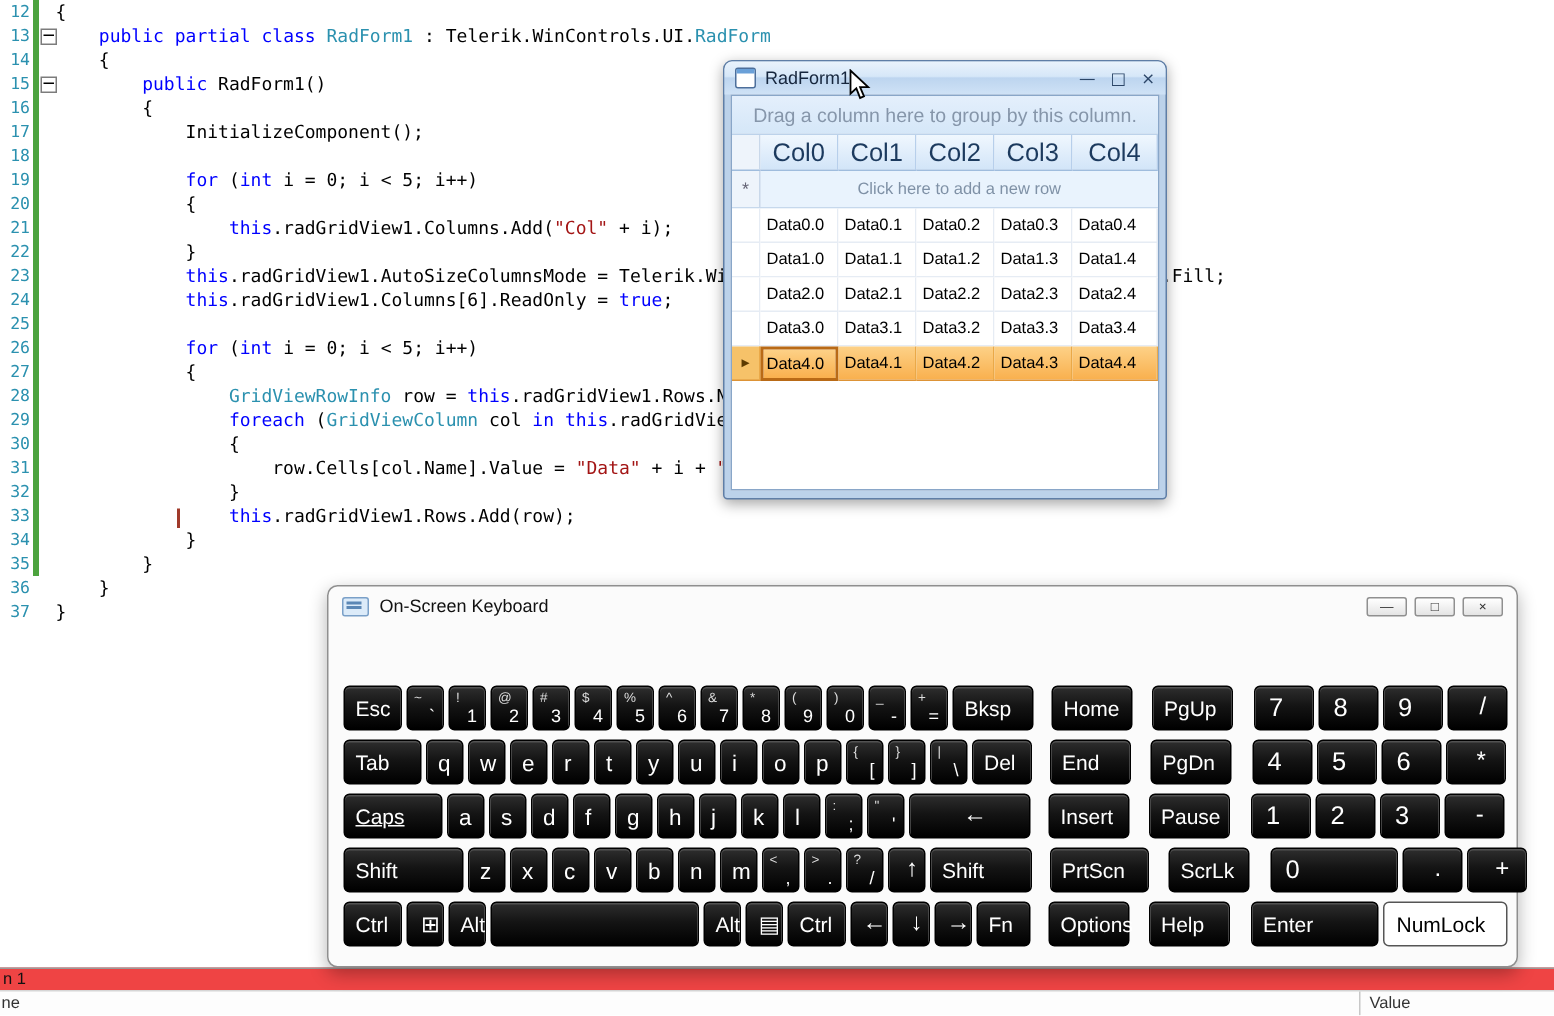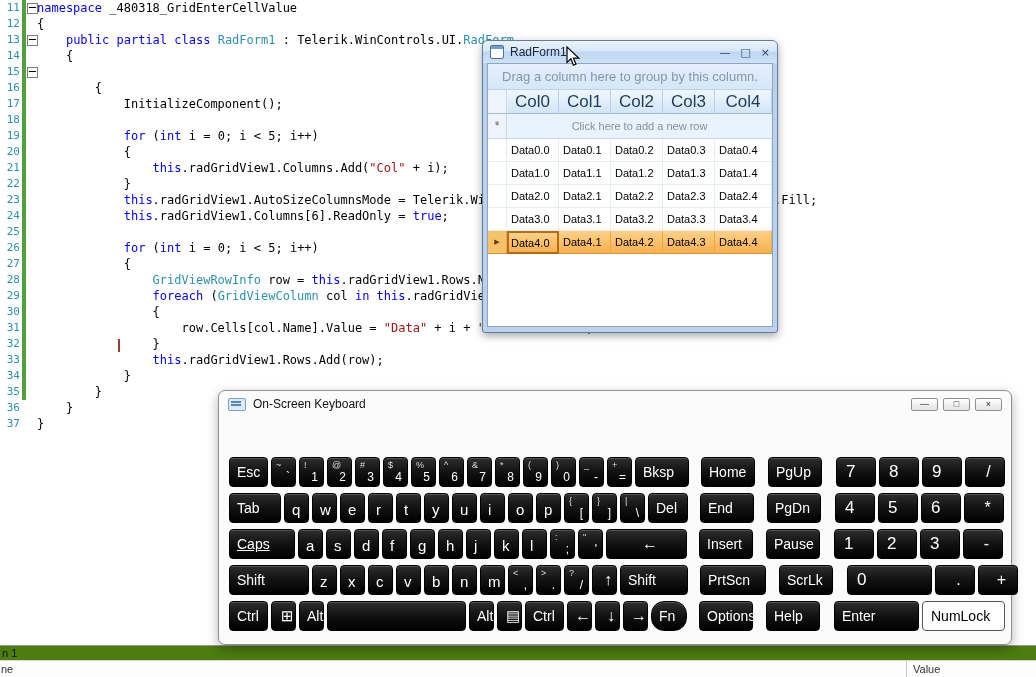--- a/index.html
+++ b/index.html
@@ -14,21 +14,21 @@
   .ed-chgbar{width:4px;height:16px;margin-left:1px;background:#4ca33e;}
   .ed-fold{width:10px;flex:0 0 auto;position:relative;}
   .ed-foldbox{position:absolute;left:0;top:3px;width:9px;height:9px;border:1px solid #7c7c7c;background:#fff;}
   .ed-foldbox::after{content:"";position:absolute;left:1px;right:1px;top:3px;border-top:1px solid #000;}
   .ed-code{white-space:pre;}
   .tk-k{color:#0000FF}.tk-t{color:#2B91AF}.tk-s{color:#A31515}.tk-p{color:#000}
   .caret{position:absolute;left:118px;top:339px;width:2px;height:13px;background:#a03a2a;}
 
   
   .bottom-panel{position:absolute;left:0;top:645px;width:1036px;height:32px;background:#fff;}
-  .bp-row1{height:14px;background:#4d7c0f;border-top:1px solid #9a9a9a;font-size:11px;color:#111;
+  .bp-row1{height:14px;background:#ef4444;border-top:1px solid #9a9a9a;font-size:11px;color:#111;
            display:flex;align-items:center;padding-left:2px;}
   .bp-row2{position:relative;height:16px;background:#fdfdfd;border-top:1px solid #d6d6d6;font-size:11px;color:#333;
            display:flex;align-items:center;}
   .bp-name{padding-left:1px;}
   .bp-sep{position:absolute;left:906px;top:0;bottom:0;width:1px;background:#c8c8c8;}
   .bp-value{position:absolute;left:913px;}
 
   
   .rf-window{position:absolute;left:482px;top:40px;width:296px;height:293px;background:#bcd2ea;
              border:1px solid #5f7ea6;border-radius:6px 6px 3px 3px;box-shadow:0 3px 9px rgba(0,0,0,.35);
@@ -94,25 +94,24 @@
   .osk-sp{flex:0 0 auto;}
 
   .cursor{position:absolute;left:566px;top:46px;z-index:60;}
 </style>
 </head>
 <body>
 
 <div id="stage">
 
   <div class="editor">
-      <div class="ed-line"><div class="ed-num">11</div><div class="ed-chg"><div class="ed-chgbar"></div></div><div class="ed-fold"><div class="ed-foldbox"></div></div><div class="ed-code"><span class="tk-k">namespace</span><span class="tk-p"> _480318_GridEnterCellValue</span></div></div>
       <div class="ed-line"><div class="ed-num">12</div><div class="ed-chg"><div class="ed-chgbar"></div></div><div class="ed-fold"></div><div class="ed-code"><span class="tk-p">{</span></div></div>
       <div class="ed-line"><div class="ed-num">13</div><div class="ed-chg"><div class="ed-chgbar"></div></div><div class="ed-fold"><div class="ed-foldbox"></div></div><div class="ed-code"><span class="tk-p">    </span><span class="tk-k">public</span><span class="tk-p"> </span><span class="tk-k">partial</span><span class="tk-p"> </span><span class="tk-k">class</span><span class="tk-p"> </span><span class="tk-t">RadForm1</span><span class="tk-p"> : Telerik.WinControls.UI.</span><span class="tk-t">RadForm</span></div></div>
       <div class="ed-line"><div class="ed-num">14</div><div class="ed-chg"><div class="ed-chgbar"></div></div><div class="ed-fold"></div><div class="ed-code"><span class="tk-p">    {</span></div></div>
-      <div class="ed-line"><div class="ed-num">15</div><div class="ed-chg"><div class="ed-chgbar"></div></div><div class="ed-fold"><div class="ed-foldbox"></div></div></div>
+      <div class="ed-line"><div class="ed-num">15</div><div class="ed-chg"><div class="ed-chgbar"></div></div><div class="ed-fold"><div class="ed-foldbox"></div></div><div class="ed-code"><span class="tk-p">        </span><span class="tk-k">public</span><span class="tk-p"> RadForm1()</span></div></div>
       <div class="ed-line"><div class="ed-num">16</div><div class="ed-chg"><div class="ed-chgbar"></div></div><div class="ed-fold"></div><div class="ed-code"><span class="tk-p">        {</span></div></div>
       <div class="ed-line"><div class="ed-num">17</div><div class="ed-chg"><div class="ed-chgbar"></div></div><div class="ed-fold"></div><div class="ed-code"><span class="tk-p">            InitializeComponent();</span></div></div>
       <div class="ed-line"><div class="ed-num">18</div><div class="ed-chg"><div class="ed-chgbar"></div></div><div class="ed-fold"></div><div class="ed-code"></div></div>
       <div class="ed-line"><div class="ed-num">19</div><div class="ed-chg"><div class="ed-chgbar"></div></div><div class="ed-fold"></div><div class="ed-code"><span class="tk-p">            </span><span class="tk-k">for</span><span class="tk-p"> (</span><span class="tk-k">int</span><span class="tk-p"> i = 0; i &lt; 5; i++)</span></div></div>
       <div class="ed-line"><div class="ed-num">20</div><div class="ed-chg"><div class="ed-chgbar"></div></div><div class="ed-fold"></div><div class="ed-code"><span class="tk-p">            {</span></div></div>
       <div class="ed-line"><div class="ed-num">21</div><div class="ed-chg"><div class="ed-chgbar"></div></div><div class="ed-fold"></div><div class="ed-code"><span class="tk-p">                </span><span class="tk-k">this</span><span class="tk-p">.radGridView1.Columns.Add(</span><span class="tk-s">"Col"</span><span class="tk-p"> + i);</span></div></div>
       <div class="ed-line"><div class="ed-num">22</div><div class="ed-chg"><div class="ed-chgbar"></div></div><div class="ed-fold"></div><div class="ed-code"><span class="tk-p">            }</span></div></div>
       <div class="ed-line"><div class="ed-num">23</div><div class="ed-chg"><div class="ed-chgbar"></div></div><div class="ed-fold"></div><div class="ed-code"><span class="tk-p">            </span><span class="tk-k">this</span><span class="tk-p">.radGridView1.AutoSizeColumnsMode = Telerik.WinControls.UI.</span><span class="tk-t">GridViewAutoSizeColumnsMode</span><span class="tk-p">.Fill;</span></div></div>
       <div class="ed-line"><div class="ed-num">24</div><div class="ed-chg"><div class="ed-chgbar"></div></div><div class="ed-fold"></div><div class="ed-code"><span class="tk-p">            </span><span class="tk-k">this</span><span class="tk-p">.radGridView1.Columns[6].ReadOnly = </span><span class="tk-k">true</span><span class="tk-p">;</span></div></div>
       <div class="ed-line"><div class="ed-num">25</div><div class="ed-chg"><div class="ed-chgbar"></div></div><div class="ed-fold"></div><div class="ed-code"></div></div>
@@ -388,21 +387,21 @@
           <div class="key mod" style="width: 39px;">Ctrl</div>
           <div class="key ic" style="width: 25px;">⊞</div>
           <div class="key mod" style="width: 25px;">Alt</div>
           <div class="key key" style="width: 139px;"></div>
           <div class="key mod" style="width: 25px;">Alt</div>
           <div class="key ic" style="width: 25px;">▤</div>
           <div class="key mod" style="width: 39px;">Ctrl</div>
           <div class="key ar" style="width: 25px;">←</div>
           <div class="key ar" style="width: 25px;">↓</div>
           <div class="key ar" style="width: 25px;">→</div>
-          <div class="key mod" style="width: 36px; border-radius: 13px;">Fn</div>
+          <div class="key mod" style="width: 36px;">Fn</div>
           <div class="osk-sp" style="width: 6px;"></div>
           <div class="key mod" style="width: 54px;">Options</div>
           <div class="osk-sp" style="width: 7px;"></div>
           <div class="key mod" style="width: 54px;">Help</div>
           <div class="osk-sp" style="width: 8px;"></div>
           <div class="key mod" style="width: 85px;">Enter</div>
           <div class="key act" style="width: 83px;">NumLock</div>
         </div>
       </div>
   </div>

